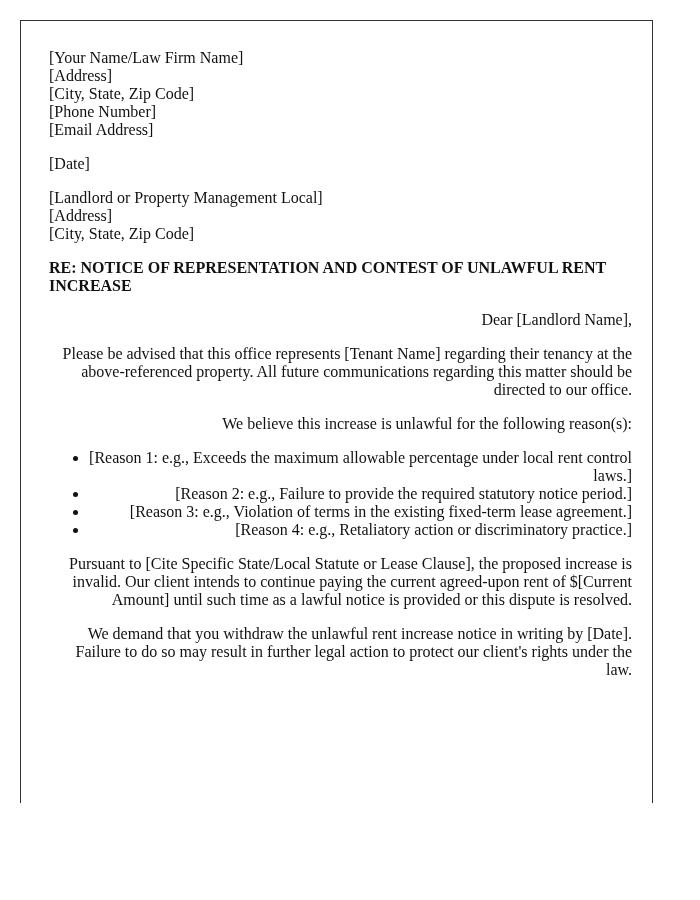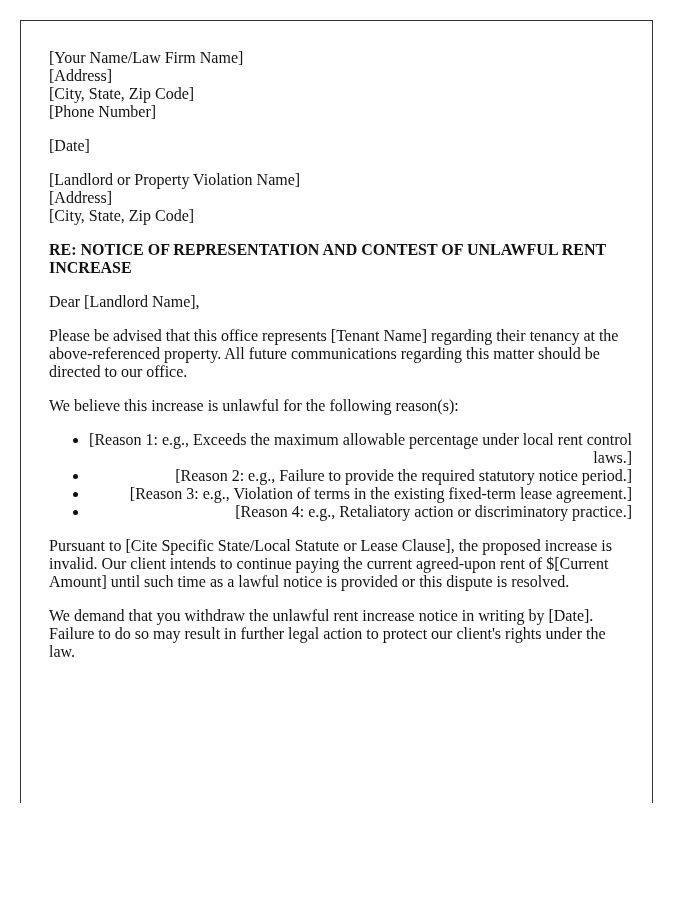--- a/index.html
+++ b/index.html
@@ -35,20 +35,21 @@
     .line {
       display: block;
       white-space: nowrap;
     }
     .re-heading {
       font-weight: bold;
       margin: 0 0 16px 0;
     }
     p.para {
       margin: 0 0 16px 0;
+      text-align: right;
     }
     ul.reasons {
       margin: 0 0 16px 0;
       padding-left: 40px;
       list-style: disc;
     }
     ul.reasons li {
       margin: 0;
       text-align: right;
     }
@@ -56,28 +57,29 @@
 </head>
 <body>
 
 <div class="letter">
 
   <div class="block">
     <span class="line">[Your Name/Law Firm Name]</span>
     <span class="line">[Address]</span>
     <span class="line">[City, State, Zip Code]</span>
     <span class="line">[Phone Number]</span>
+    <span class="line">[Email Address]</span>
   </div>
 
   <div class="block">
     <span class="line">[Date]</span>
   </div>
 
   <div class="block">
-    <span class="line">[Landlord or Property Violation Name]</span>
+    <span class="line">[Landlord or Property Management Local]</span>
     <span class="line">[Address]</span>
     <span class="line">[City, State, Zip Code]</span>
   </div>
 
   <div class="re-heading">RE: NOTICE OF REPRESENTATION AND CONTEST OF UNLAWFUL RENT INCREASE</div>
 
 
   <p class="para">Dear [Landlord Name],</p>
 
   <p class="para">Please be advised that this office represents [Tenant Name] regarding their tenancy at the above-referenced property. All future communications regarding this matter should be directed to our office.</p>

